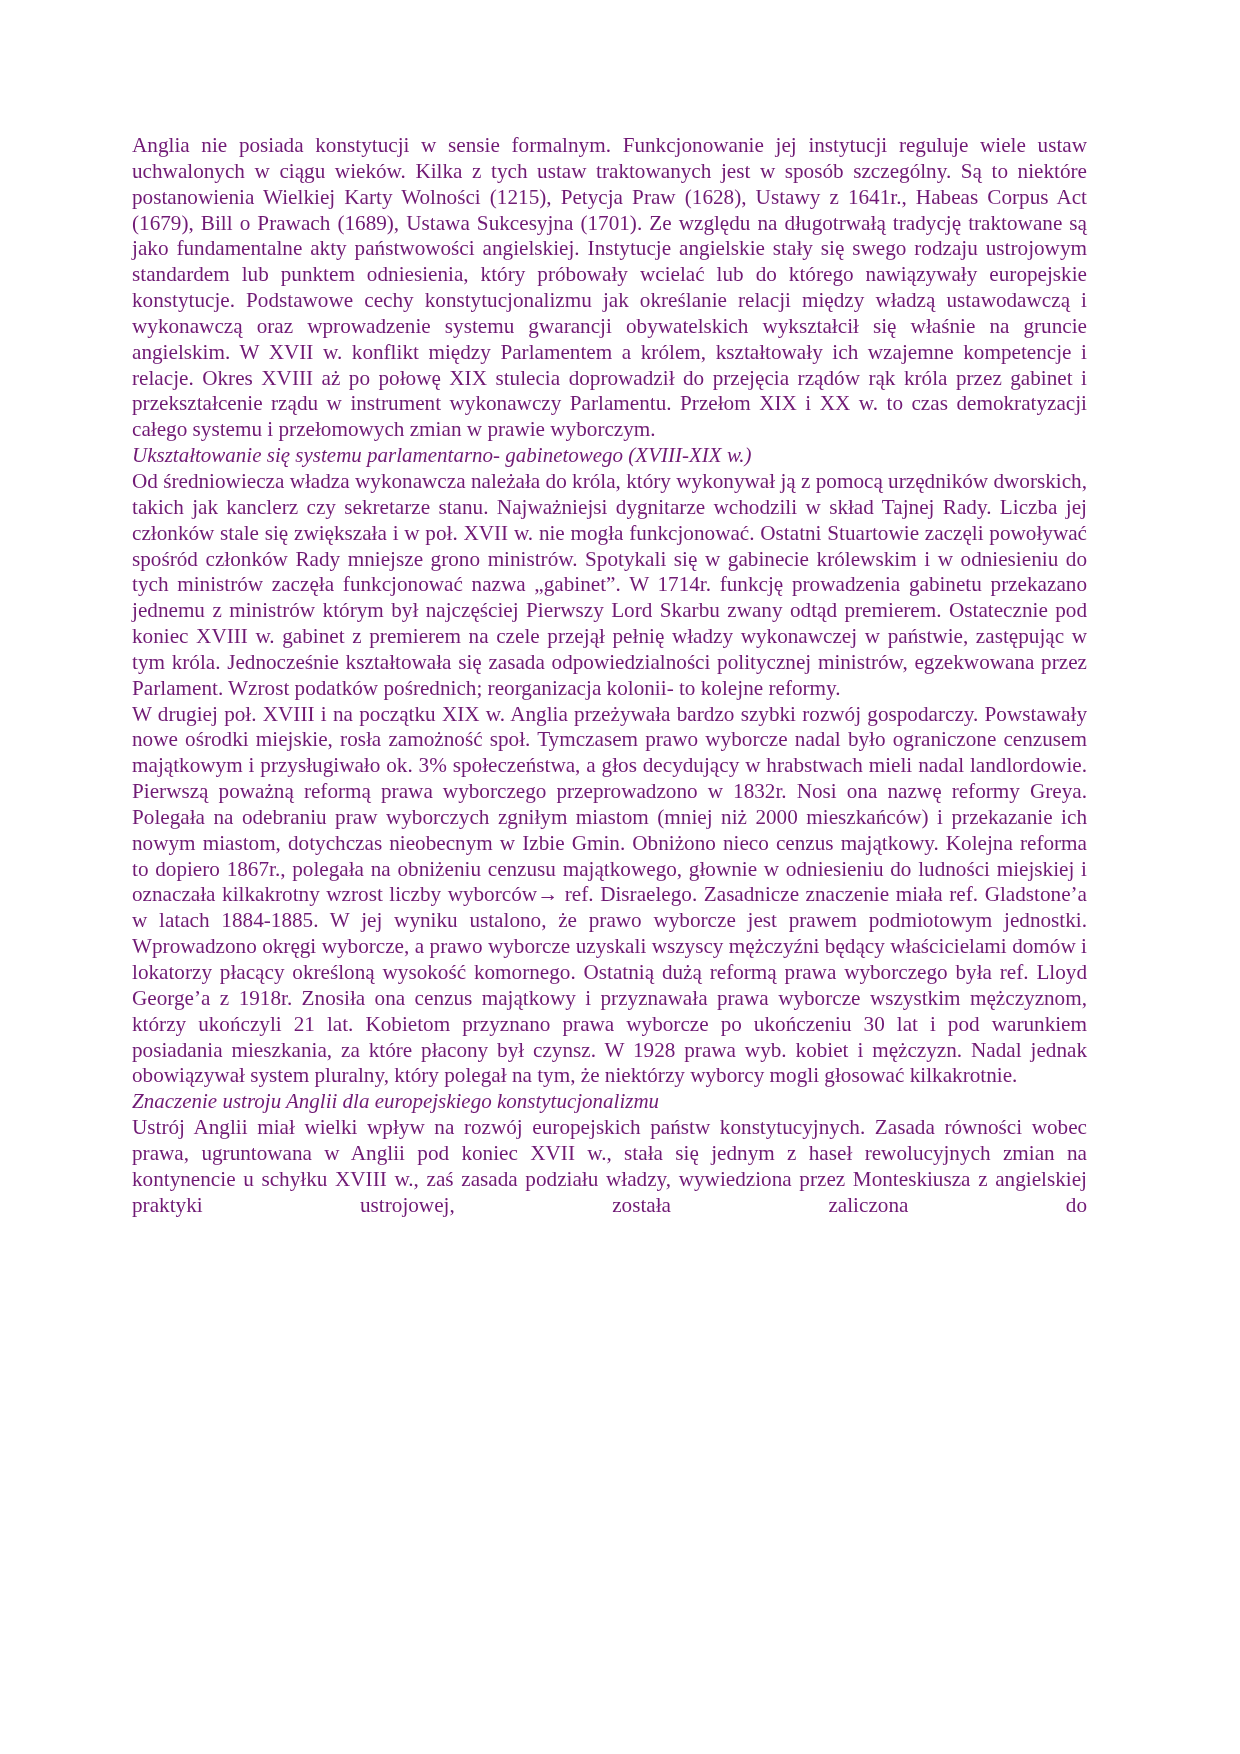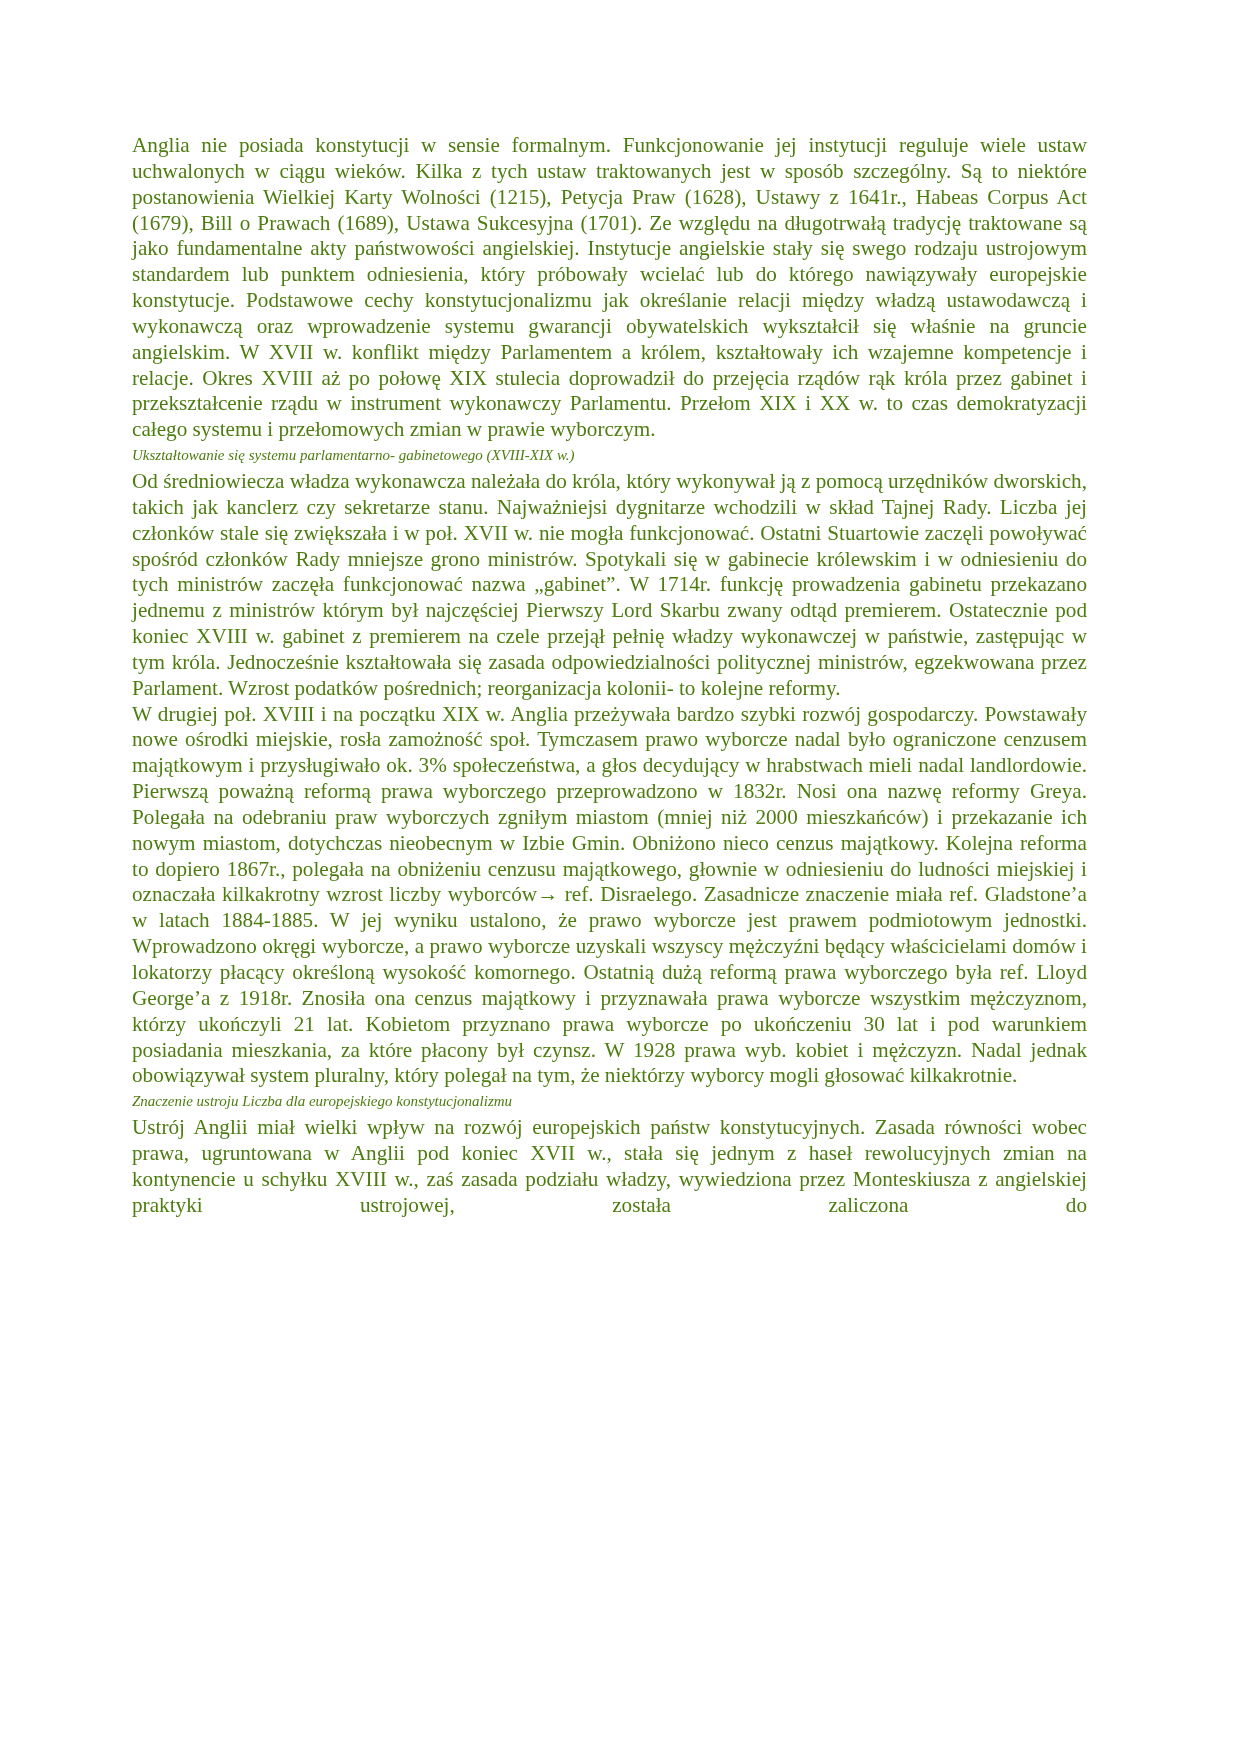--- a/index.html
+++ b/index.html
@@ -5,39 +5,39 @@
   html, body { margin: 0; padding: 0; background: #ffffff; }
   body { width: 1240px; height: 1754px; position: relative; overflow: hidden; }
   .page {
     position: absolute;
     left: 132px;
     top: 133px;
     width: 955px;
     font-family: "Liberation Serif", "DejaVu Serif", serif;
     font-size: 21.2px;
     line-height: 25.85px;
-    color: #4d7c0f;
+    color: #701a75;
     text-align: justify;
   }
   .page p { margin: 0; }
   .page h2 {
     margin: 0;
-    font-size: 15px;
+    font-size: 21px;
     font-weight: normal;
     font-style: italic;
     line-height: 25.85px;
   }
   .last { text-align-last: justify; }
 </style>
 </head>
 <body>
 
 <div class="page">
   <p>Anglia nie posiada konstytucji w sensie formalnym. Funkcjonowanie jej instytucji reguluje wiele ustaw uchwalonych w ciągu wieków. Kilka z tych ustaw traktowanych jest w sposób szczególny. Są to niektóre postanowienia Wielkiej Karty Wolności (1215), Petycja Praw (1628), Ustawy z 1641r., Habeas Corpus Act (1679), Bill o Prawach (1689), Ustawa Sukcesyjna (1701). Ze względu na długotrwałą tradycję traktowane są jako fundamentalne akty państwowości angielskiej. Instytucje angielskie stały się swego rodzaju ustrojowym standardem lub punktem odniesienia, który próbowały wcielać lub do którego nawiązywały europejskie konstytucje. Podstawowe cechy konstytucjonalizmu jak określanie relacji między władzą ustawodawczą i wykonawczą oraz wprowadzenie systemu gwarancji obywatelskich wykształcił się właśnie na gruncie angielskim. W XVII w. konflikt między Parlamentem a królem, kształtowały ich wzajemne kompetencje i relacje. Okres XVIII aż po połowę XIX stulecia doprowadził do przejęcia rządów rąk króla przez gabinet i przekształcenie rządu w instrument wykonawczy Parlamentu. Przełom XIX i XX w. to czas demokratyzacji całego systemu i przełomowych zmian w prawie wyborczym.</p>
 
   <h2>Ukształtowanie się systemu parlamentarno- gabinetowego (XVIII-XIX w.)</h2>
   <p>Od średniowiecza władza wykonawcza należała do króla, który wykonywał ją z pomocą urzędników dworskich, takich jak kanclerz czy sekretarze stanu. Najważniejsi dygnitarze wchodzili w skład Tajnej Rady. Liczba jej członków stale się zwiększała i w poł. XVII w. nie mogła funkcjonować. Ostatni Stuartowie zaczęli powoływać spośród członków Rady mniejsze grono ministrów. Spotykali się w gabinecie królewskim i w odniesieniu do tych ministrów zaczęła funkcjonować nazwa „gabinet”. W 1714r. funkcję prowadzenia gabinetu przekazano jednemu z ministrów którym był najczęściej Pierwszy Lord Skarbu zwany odtąd premierem. Ostatecznie pod koniec XVIII w. gabinet z premierem na czele przejął pełnię władzy wykonawczej w państwie, zastępując w tym króla. Jednocześnie kształtowała się zasada odpowiedzialności politycznej ministrów, egzekwowana przez Parlament. Wzrost podatków pośrednich; reorganizacja kolonii- to kolejne reformy.</p>
 
   <p>W drugiej poł. XVIII i na początku XIX w. Anglia przeżywała bardzo szybki rozwój gospodarczy. Powstawały nowe ośrodki miejskie, rosła zamożność społ. Tymczasem prawo wyborcze nadal było ograniczone cenzusem majątkowym i przysługiwało ok. 3% społeczeństwa, a głos decydujący w hrabstwach mieli nadal landlordowie. Pierwszą poważną reformą prawa wyborczego przeprowadzono w 1832r. Nosi ona nazwę reformy Greya. Polegała na odebraniu praw wyborczych zgniłym miastom (mniej niż 2000 mieszkańców) i przekazanie ich nowym miastom, dotychczas nieobecnym w Izbie Gmin. Obniżono nieco cenzus majątkowy. Kolejna reforma to dopiero 1867r., polegała na obniżeniu cenzusu majątkowego, głownie w odniesieniu do ludności miejskiej i oznaczała kilkakrotny wzrost liczby wyborców→ ref. Disraelego. Zasadnicze znaczenie miała ref. Gladstone’a w latach 1884-1885. W jej wyniku ustalono, że prawo wyborcze jest prawem podmiotowym jednostki. Wprowadzono okręgi wyborcze, a prawo wyborcze uzyskali wszyscy mężczyźni będący właścicielami domów i lokatorzy płacący określoną wysokość komornego. Ostatnią dużą reformą prawa wyborczego była ref. Lloyd George’a z 1918r. Znosiła ona cenzus majątkowy i przyznawała prawa wyborcze wszystkim mężczyznom, którzy ukończyli 21 lat. Kobietom przyznano prawa wyborcze po ukończeniu 30 lat i pod warunkiem posiadania mieszkania, za które płacony był czynsz. W 1928 prawa wyb. kobiet i mężczyzn. Nadal jednak obowiązywał system pluralny, który polegał na tym, że niektórzy wyborcy mogli głosować kilkakrotnie.</p>
 
-  <h2>Znaczenie ustroju Liczba dla europejskiego konstytucjonalizmu</h2>
+  <h2>Znaczenie ustroju Anglii dla europejskiego konstytucjonalizmu</h2>
   <p class="last">Ustrój Anglii miał wielki wpływ na rozwój europejskich państw konstytucyjnych. Zasada równości wobec prawa, ugruntowana w Anglii pod koniec XVII w., stała się jednym z haseł rewolucyjnych zmian na kontynencie u schyłku XVIII w., zaś zasada podziału władzy, wywiedziona przez Monteskiusza z angielskiej praktyki ustrojowej, została zaliczona do</p>
 </div>
 
 </body></html>

